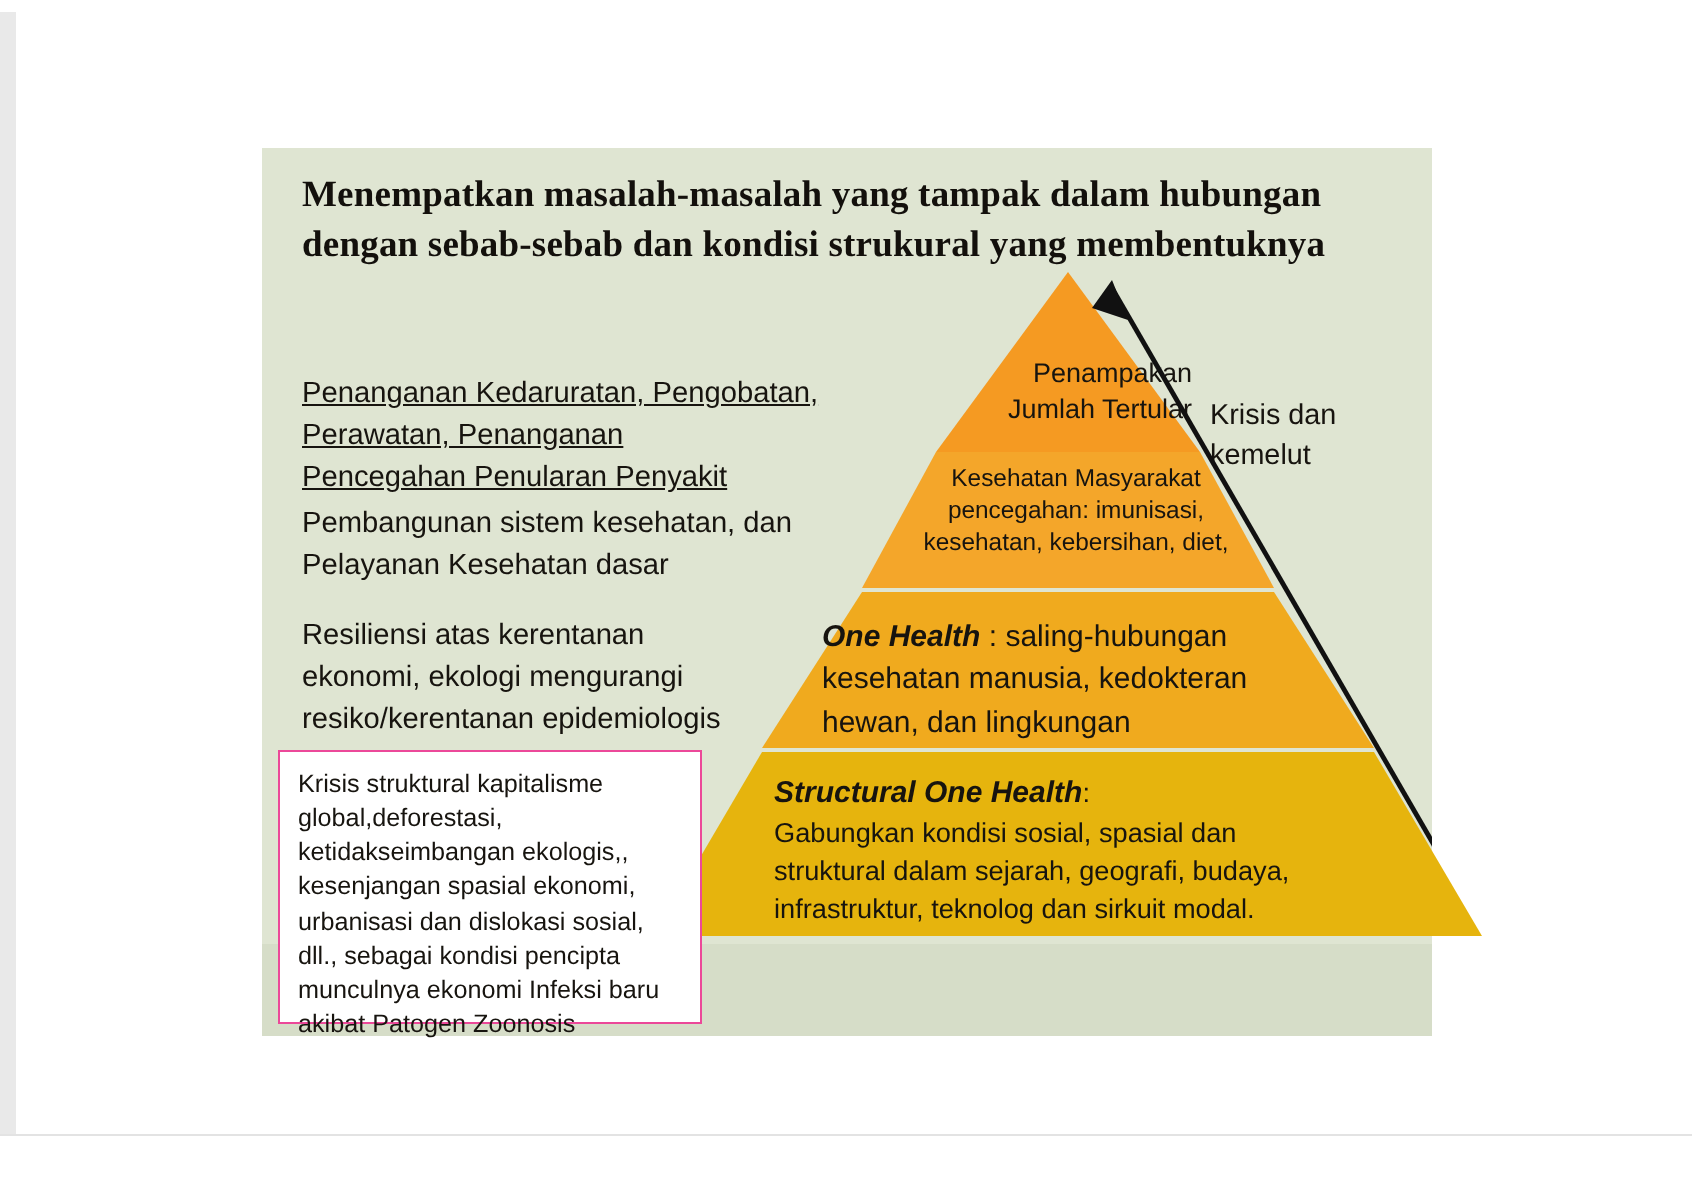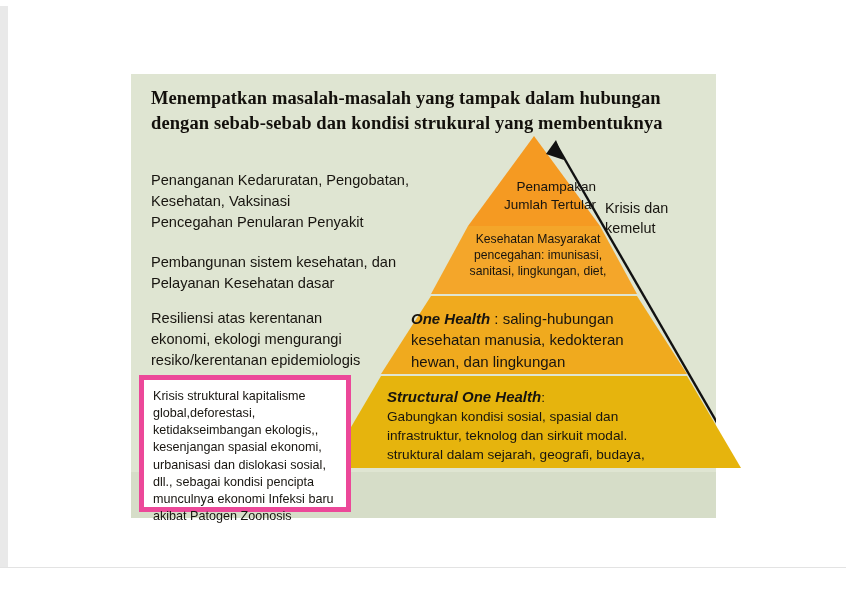--- a/index.html
+++ b/index.html
@@ -176,33 +176,33 @@
     background: #d6ddc8;
   }
 
   
   .callout {
     position: absolute;
     color: #17140f;
     font-size: 14.6px;
     line-height: 1.45;
   }
-  #callout-1 { left: 20px; top: 96px;  width: 300px; }
+  #callout-1 { left: 20px; top: 113px;  width: 300px; text-decoration: underline; }
   #callout-2 { left: 20px; top: 178px; width: 290px; }
   #callout-3 { left: 20px; top: 234px; width: 270px; }
 
   
   #callout-box {
     position: absolute;
     left: 8px;
     top: 301px;
     width: 212px;
     height: 137px;
     background: #ffffff;
-    border: 5px solid #ec4899;
+    border: 1px solid #ec4899;
     box-sizing: border-box;
     padding: 8px 8px 6px 9px;
     font-size: 12.6px;
     line-height: 1.36;
     color: #17140f;
   }
 
   
   #crisis-label {
     position: absolute;
@@ -253,21 +253,21 @@
         </div>
       </div>
 
       <div class="layer" id="layer-health">
         <svg width="206" height="68" viewBox="0 0 206 68">
           <polygon points="37,0 169,0 206,68 0,68" fill="#f4a62a"></polygon>
         </svg>
         <div class="layer-text">
           <div>Kesehatan Masyarakat</div>
           <div>pencegahan: imunisasi,</div>
-          <div>sanitasi, lingkungan, diet,</div>
+          <div>kesehatan, kebersihan, diet,</div>
         </div>
       </div>
 
       <div class="layer" id="layer-onehealth">
         <svg width="306" height="78" viewBox="0 0 306 78">
           <polygon points="50,0 256,0 306,78 0,78" fill="#f0aa1e"></polygon>
         </svg>
         <div class="layer-text">
           <div>
             <span class="em">One Health</span><span> : saling-hubungan</span>
@@ -279,29 +279,29 @@
 
       <div class="layer" id="layer-structural">
         <svg width="414" height="92" viewBox="0 0 414 92">
           <polygon points="54,0 360,0 414,92 0,92" fill="#e6b40d"></polygon>
         </svg>
         <div class="layer-text">
           <div>
             <span class="em">Structural One Health</span><span>:</span>
           </div>
           <div>Gabungkan kondisi sosial, spasial dan</div>
+          <div>struktural dalam sejarah, geografi, budaya,</div>
           <div>infrastruktur, teknolog dan sirkuit modal.</div>
-          <div>struktural dalam sejarah, geografi, budaya,</div>
         </div>
       </div>
     </div>
 
     <div class="callout" id="callout-1">
       <div>Penanganan Kedaruratan, Pengobatan,</div>
-      <div>Kesehatan, Vaksinasi</div>
+      <div>Perawatan, Penanganan</div>
       <div>Pencegahan Penularan Penyakit</div>
     </div>
 
     <div class="callout" id="callout-2">
       <div>Pembangunan sistem kesehatan, dan</div>
       <div>Pelayanan Kesehatan dasar</div>
     </div>
 
     <div class="callout" id="callout-3">
       <div>Resiliensi atas kerentanan</div>

